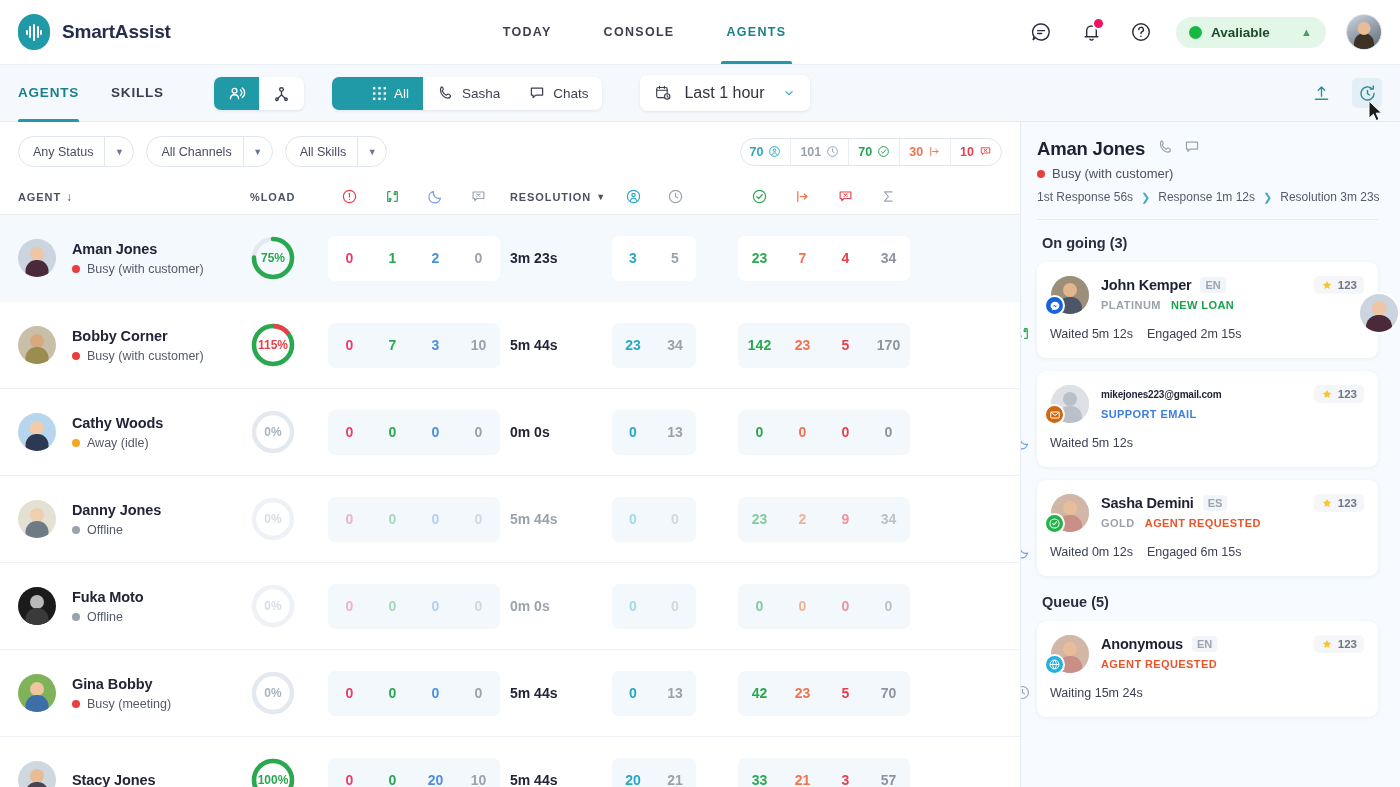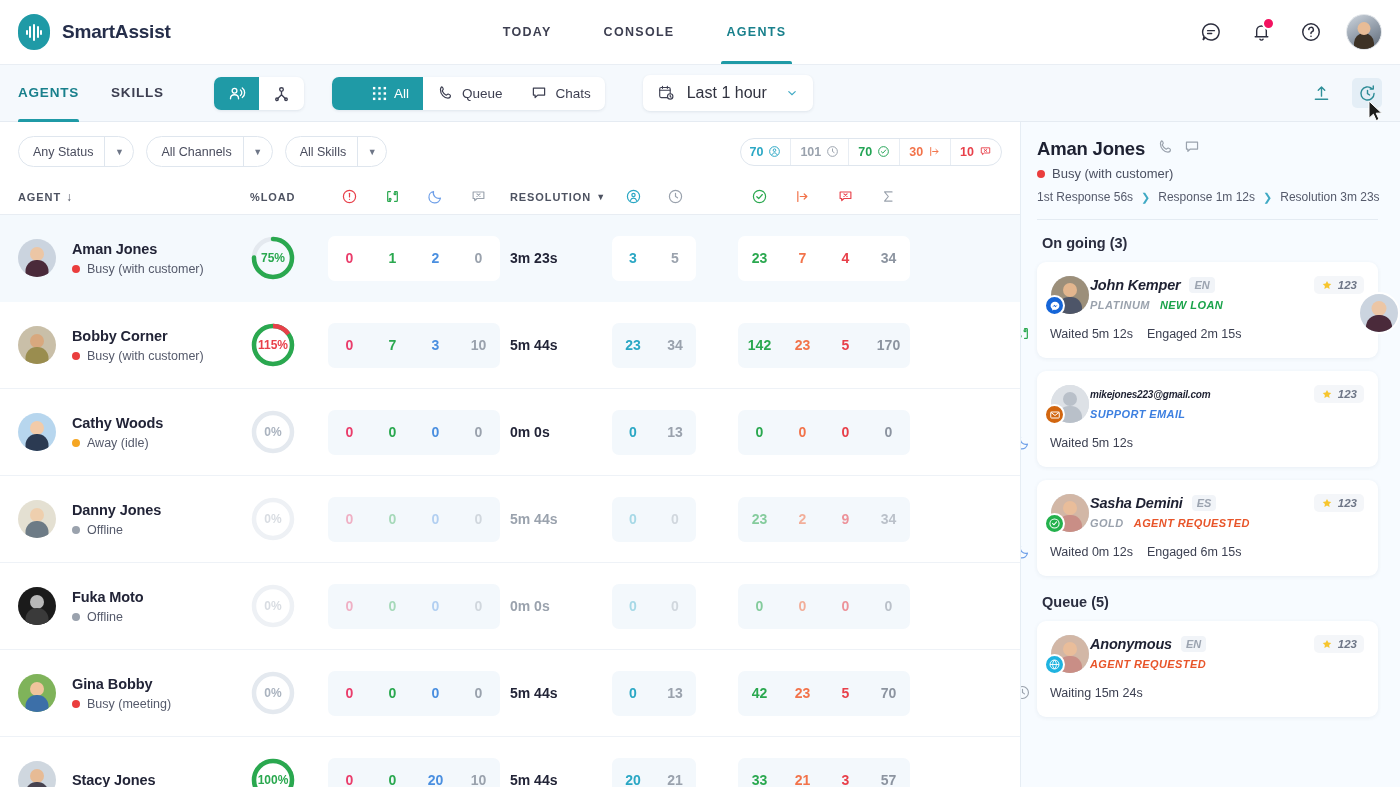--- a/index.html
+++ b/index.html
@@ -242,21 +242,21 @@
   .rp-bread span.bi { font-size: 12px; color:#555a6b; white-space:nowrap; }
   .rp-bread .sep { color:#3fa9c4; font-size: 11px; }
   .rp-div { height:1px; background:#e4ebf2; margin: 15px 0 0 0; }
   .rp-sec { font-size: 14.5px; font-weight:600; color:#2b2e40; margin: 15px 0 11px 5px; }
 
   .card {
     background:#fff; border-radius: 9px; padding: 14px 14px 16px 14px;
     box-shadow: 0 1px 4px rgba(36,64,100,.07);
     margin-bottom: 13px; position:relative;
   }
-  .card-top { display:flex; align-items:flex-start; gap: 1px; font-style: italic; }
+  .card-top { display:flex; align-items:flex-start; gap: 12px; }
   .cav {
     width: 38px; height: 38px; border-radius:50%; position:relative; flex-shrink:0;
     overflow:visible; background:#d8dee6;
   }
   .cav .pic { position:absolute; inset:0; border-radius:50%; overflow:hidden; }
   .cav .pic::before { content:""; position:absolute; left:50%; top:18%; transform:translateX(-50%);
     width:14px; height:14px; border-radius:50%; }
   .cav .pic::after { content:""; position:absolute; left:50%; top:54%; transform:translateX(-50%);
     width:24px; height:24px; border-radius:11px 11px 3px 3px; }
   .cav.c1 .pic { background:#9c8f7a; } .cav.c1 .pic::before{background:#e3b68e;} .cav.c1 .pic::after{background:#4d5568;}
@@ -331,20 +331,25 @@
         <path d="M6.5 16.5V10a5.5 5.5 0 0 1 11 0v6.5M4.8 16.8h14.4M10.2 19.6a2 2 0 0 0 3.6 0" stroke-linecap="round"></path>
       </svg>
       <span class="notif-dot"></span>
     </div>
     <div class="icon-btn">
       <svg width="22" height="22" viewBox="0 0 24 24" fill="none" stroke="#2c2e3e" stroke-width="1.6">
         <circle cx="12" cy="12" r="9"></circle>
         <path d="M9.6 9.4a2.5 2.5 0 1 1 3.3 2.4c-.6.25-.9.8-.9 1.5v.4" stroke-linecap="round"></path>
         <circle cx="12" cy="16.6" r="0.9" fill="#2c2e3e" stroke="none"></circle>
       </svg>
+    </div>
+    <div class="status-pill">
+      <span class="status-dot"></span>
+      <span class="status-label">Avaliable</span>
+      <span class="chev-up">▲</span>
     </div>
     <div class="avatar-top"></div>
   </div>
 </div>
 
 <div class="subbar">
   <div class="subtabs">
     <div class="subtab active">AGENTS</div>
     <div class="subtab">SKILLS</div>
   </div>
@@ -379,21 +384,21 @@
         <rect x="1" y="12.4" width="2.6" height="2.6"></rect>
           <rect x="6.7" y="12.4" width="2.6" height="2.6"></rect>
           <rect x="12.4" y="12.4" width="2.6" height="2.6"></rect>
       </svg>
       <span>All</span>
     </div>
     <div class="seg-item">
       <svg width="18" height="18" viewBox="0 0 24 24" fill="none" stroke="#3d3f51" stroke-width="1.6">
         <path d="M6 3.8c1 0 1.6.6 2.1 2 .5 1.3.2 1.9-.6 2.5-.5.4-.6.8-.3 1.5a10 10 0 0 0 4.6 4.8c.7.3 1.1.2 1.5-.3.7-.9 1.3-1.1 2.6-.6 1.4.5 2 1.1 2 2.1 0 1.4-1.5 3-3.3 3C9.5 18.8 4.6 14 4.6 7.5c0-1.8 1.4-3.7 1.4-3.7z" stroke-linejoin="round"></path>
       </svg>
-      <span>Queue</span>
+      <span>Sasha</span>
     </div>
     <div class="seg-item">
       <svg width="18" height="18" viewBox="0 0 24 24" fill="none" stroke="#3d3f51" stroke-width="1.6">
         <path d="M4.5 5.4h15v9.4h-9.2l-3.5 3.2v-3.2H4.5z" stroke-linejoin="round"></path>
       </svg>
       <span>Chats</span>
     </div>
   </div>
 
   <div class="range">

